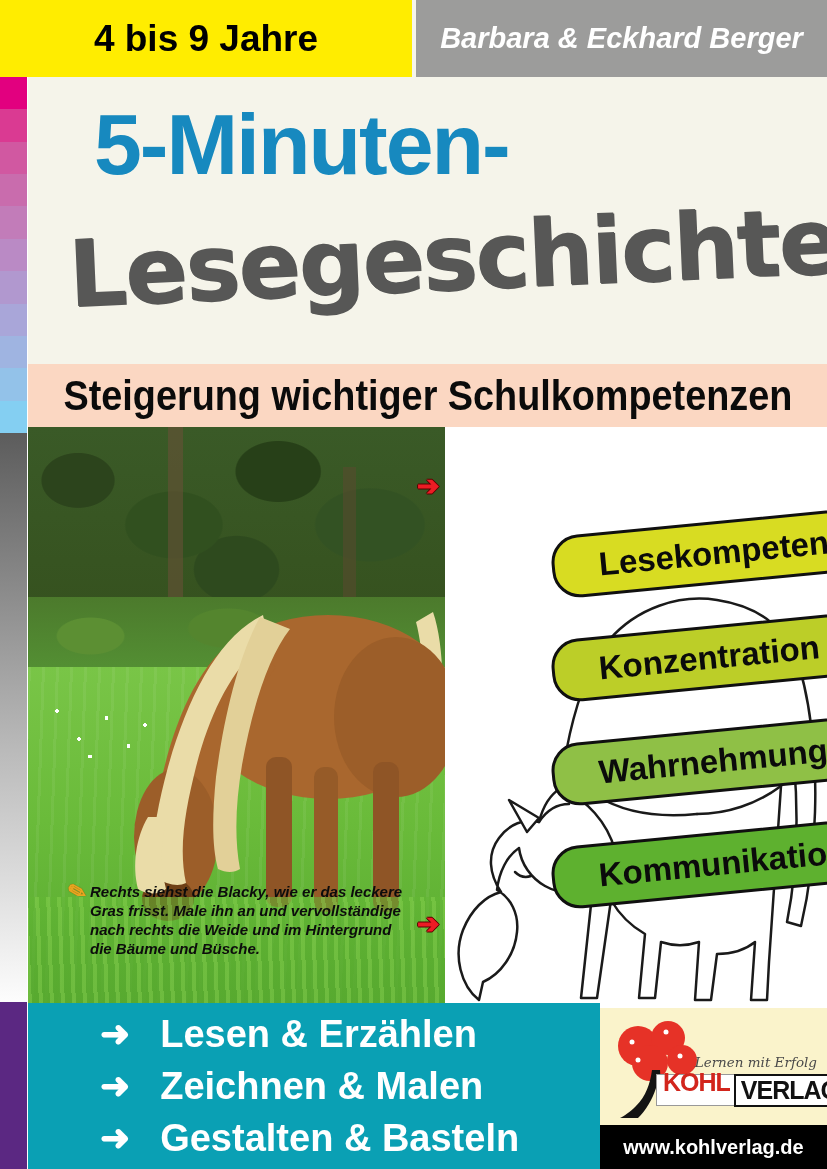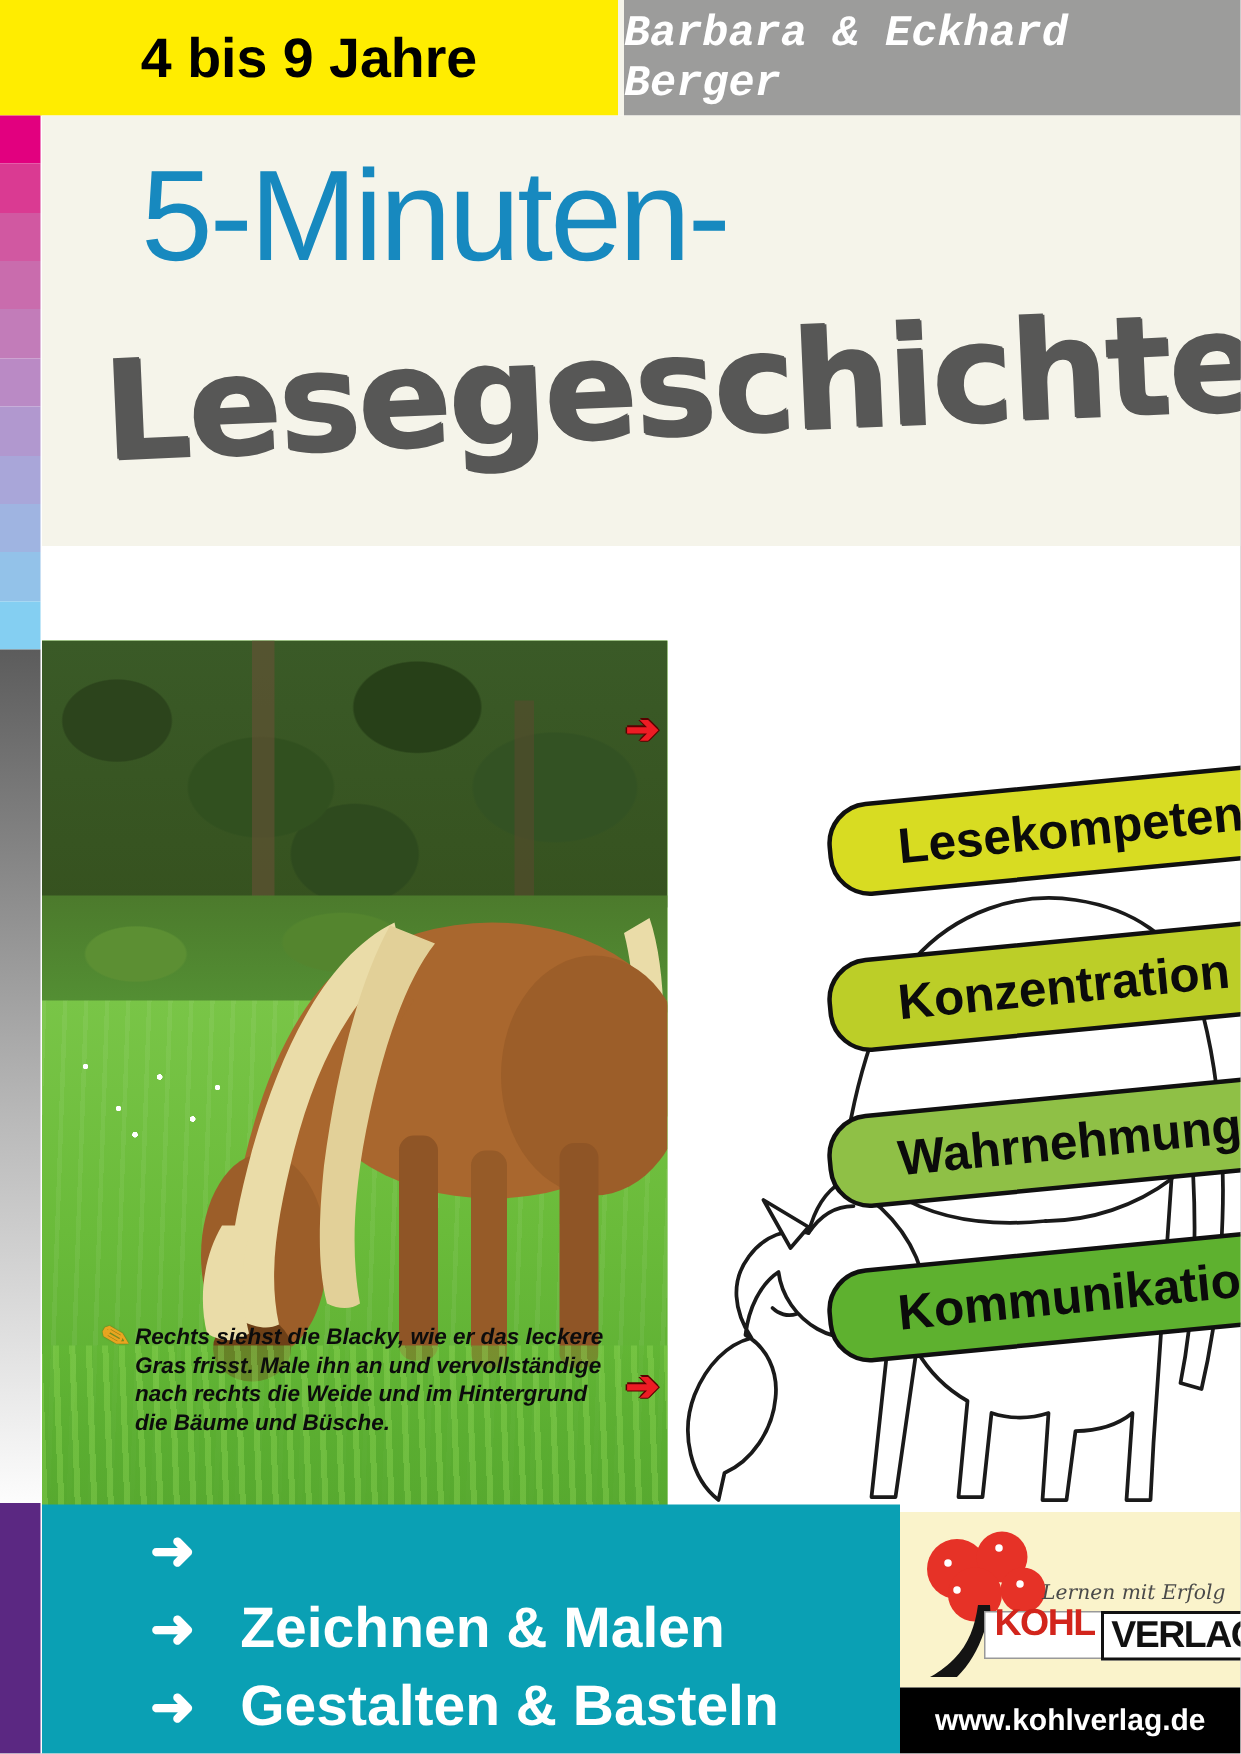--- a/index.html
+++ b/index.html
@@ -15,21 +15,21 @@
   .top-gap{left:412px;top:0;width:4px;height:77px;background:#F5F4EA;}
 
   
   .stripe{left:0;top:77px;width:27px;height:356px;display:flex;flex-direction:column;}
   .stripe div{flex:1;}
   .left-gradient{left:0;top:433px;width:27px;height:570px;background:linear-gradient(180deg,#5C5C5C 0%,#B9B9B9 55%,#FDFDFD 100%);}
   .purple-strip{left:0;top:1002px;width:27px;height:167px;background:#5B2882;}
 
   
   .title-area{left:28px;top:77px;width:799px;height:287px;background:#F5F4EA;}
-  .title-line1{position:absolute;left:66px;top:18px;font-size:86px;font-weight:400;color:#1789BF;letter-spacing:-2px;}
+  .title-line1{position:absolute;left:66px;top:18px;font-size:86px;font-weight:700;color:#1789BF;letter-spacing:-2px;}
   .title-line2{position:absolute;left:40px;top:126px;font-size:92px;font-weight:800;color:#575756;
                font-family:"DejaVu Sans",sans-serif;transform:rotate(-2.5deg);letter-spacing:-2px;
                text-shadow:1px 1px 0 #575756;}
 
   
   .subtitle-bar{left:28px;top:364px;width:799px;height:63px;background:#FBD7C2;display:flex;align-items:center;justify-content:center;}
   .subtitle-bar span{font-size:42px;font-weight:800;color:#0b0b0b;transform:scaleX(.9);white-space:nowrap;}
 
   
   .photo{left:28px;top:427px;width:417px;height:581px;background:#76C243;overflow:hidden;}
@@ -100,21 +100,21 @@
 </style>
 </head>
 <body>
 
 <div class="cover">
 
   <div class="abs age-banner" style="background-color: rgb(255, 237, 0);">
     <span>4 bis 9 Jahre</span>
   </div>
   <div class="abs top-gap"></div>
-  <div class="abs author-banner" style="background-color: rgb(156, 156, 155); font-family: Liberation Mono, monospace;">
+  <div class="abs author-banner" style="background-color: rgb(156, 156, 155);">
     <span>Barbara &amp; Eckhard Berger</span>
   </div>
 
   <div class="abs stripe" id="stripe">
       <div style="background-color: rgb(226, 0, 127);"></div>
       <div style="background-color: rgb(218, 58, 146);"></div>
       <div style="background-color: rgb(209, 88, 161);"></div>
       <div style="background-color: rgb(201, 108, 173);"></div>
       <div style="background-color: rgb(194, 124, 185);"></div>
       <div style="background-color: rgb(186, 138, 197);"></div>
@@ -125,20 +125,23 @@
       <div style="background-color: rgb(132, 207, 242);"></div>
     </div>
   <div class="abs left-gradient"></div>
   <div class="abs purple-strip" style="background-color: rgb(91, 40, 130);"></div>
 
   <div class="abs title-area" style="background-color: rgb(245, 244, 234);">
     <div class="title-line1" style="color: rgb(23, 137, 191);">5-Minuten-</div>
     <div class="title-line2" style="color: rgb(87, 87, 86);">Lesegeschichten</div>
   </div>
 
+  <div class="abs subtitle-bar" style="background-color: rgb(251, 215, 194);">
+    <span>Steigerung wichtiger Schulkompetenzen</span>
+  </div>
 
   <div class="abs photo">
     <div class="ph-trees"></div>
     <div class="ph-trunk1"></div>
     <div class="ph-trunk2"></div>
     <div class="ph-bush"></div>
     <div class="ph-grass"></div>
     <div class="flowers"></div>
 
     <svg style="position:absolute;left:0;top:90px;" width="417" height="420" viewBox="0 0 417 420">
@@ -194,20 +197,21 @@
   <div class="abs comp-banner comp-3" style="background-color: rgb(143, 192, 70);">
     <span>Wahrnehmung</span>
   </div>
   <div class="abs comp-banner comp-4" style="background-color: rgb(94, 177, 47);">
     <span>Kommunikation</span>
   </div>
 
   <div class="abs features" style="background-color: rgb(10, 160, 180);">
     <div class="feature-row">
       <span class="f-arrow">➜</span>
+      <span class="f-label">Lesen &amp; Erzählen</span>
     </div>
     <div class="feature-row">
       <span class="f-arrow">➜</span>
       <span class="f-label">Zeichnen &amp; Malen</span>
     </div>
     <div class="feature-row">
       <span class="f-arrow">➜</span>
       <span class="f-label">Gestalten &amp; Basteln</span>
     </div>
   </div>

